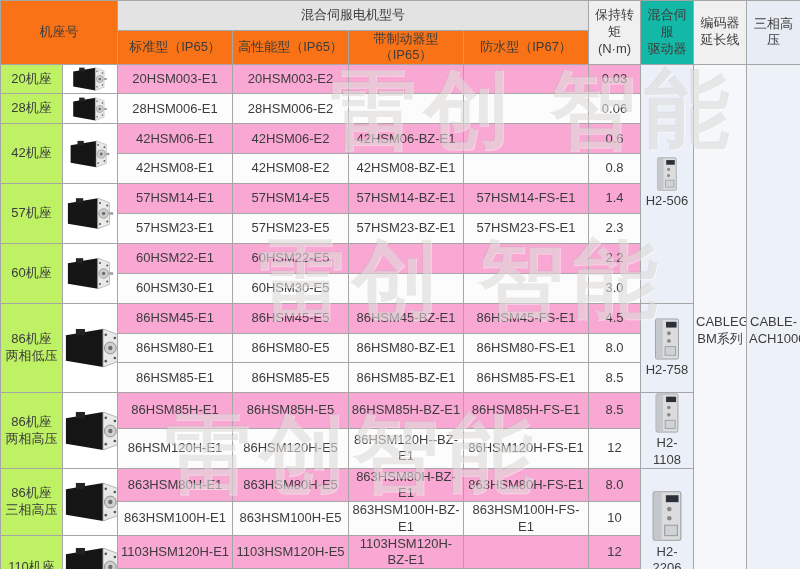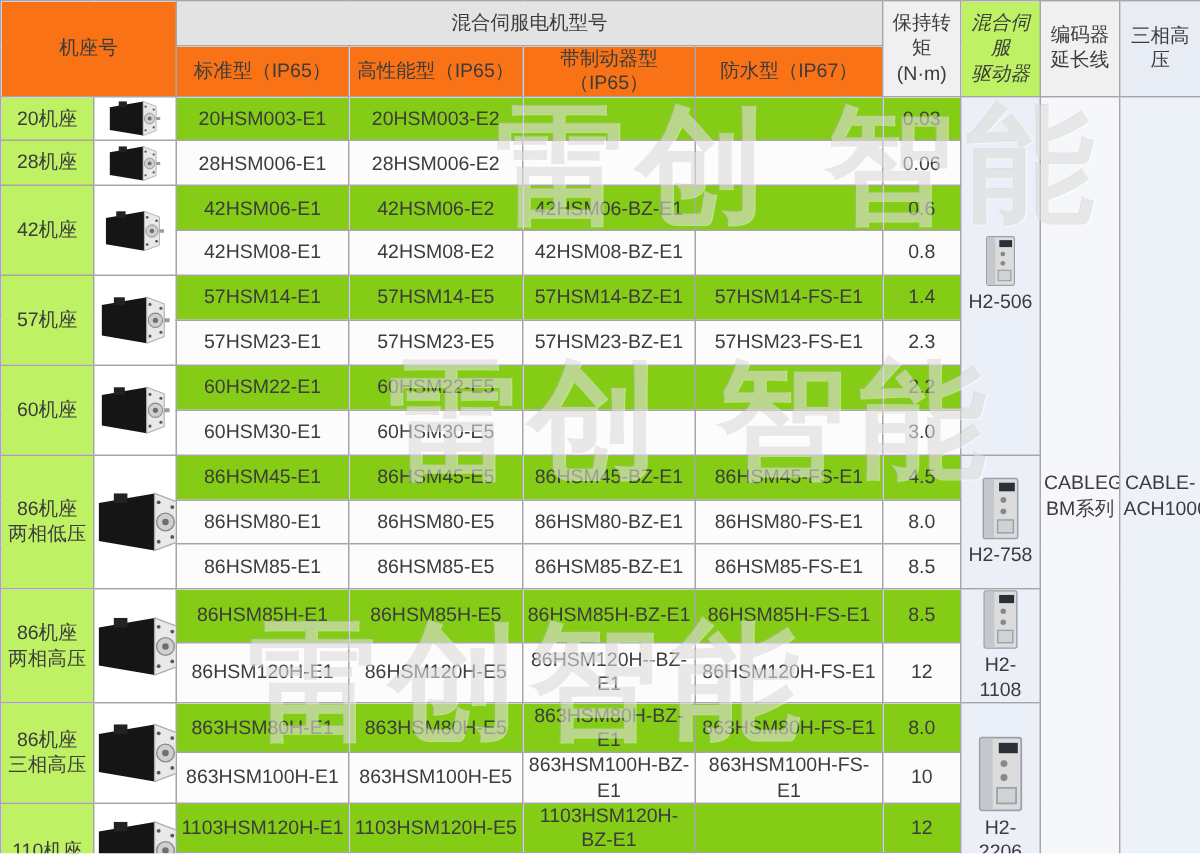--- a/index.html
+++ b/index.html
@@ -16,26 +16,26 @@
     border:1px solid #a6a6a6;text-align:center;vertical-align:middle;
     padding:0 2px;font-size:13px;font-weight:400;line-height:1.25;
     overflow:hidden;
   }
   .spec{border:1px solid #8f8f8f;}
   thead tr{height:30px;}
   tbody tr{height:29.9px;}
   th.hdr{background:#f97316;margin-left:20px;}
   th.hdr-title{background:#e3e3e3;font-weight:400;}
   th.hdr-tq{background:#f0f0f0;margin-left:24px;}
-  th.hdr-drv{background:#bef264;font-style:italic;}
+  th.hdr-drv{background:#14b8a6;}
   th.hdr-enc{background:#f0f0f0;}
   th.hdr-dbg{background:#e8edf5;}
   td.frame{background:#bef264;}
   td.img{background:#ffffff;}
-  tr.rb td.model,tr.rb td.torque{background:#84cc16;}
+  tr.rb td.model,tr.rb td.torque{background:#f9a8d4;}
   tr.rw td.model,tr.rw td.torque{background:#fcfcfc;margin-left:40px;}
   td.driver{background:#ebf0f8;}
   td.enc-cable{background:#f5f7fa;}
   td.dbg-cable{background:#edf1f8;}
   .two-line div{line-height:1.3;}
   .drv-label{font-size:13px;margin-top:2px;}
   svg.icon{display:block;margin:0 auto;}
   .m-xs{width:40px;height:26px;}
   .m-sm{width:44px;height:30px;}
   .m-md{width:47px;height:35px;}

